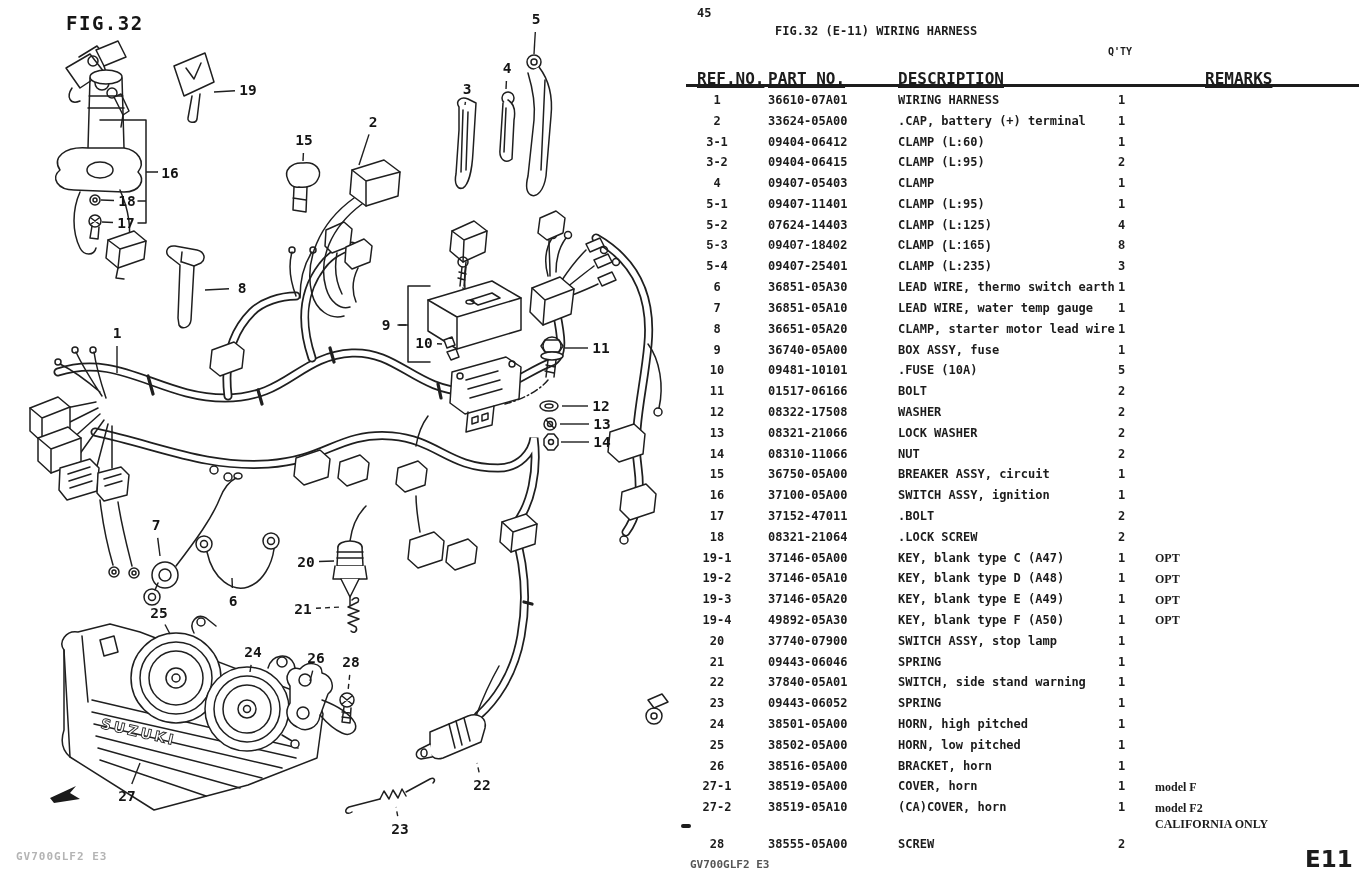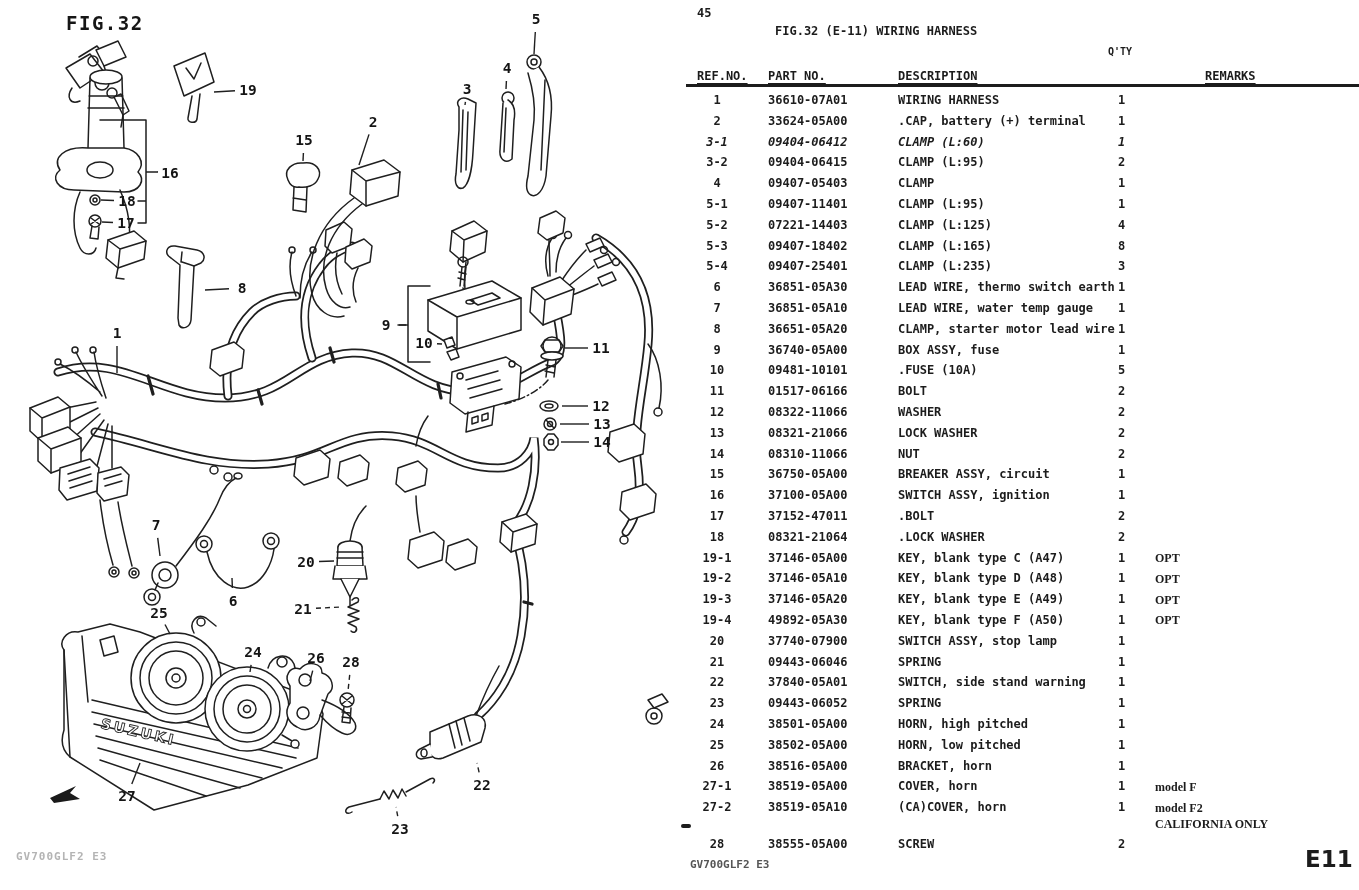--- a/index.html
+++ b/index.html
@@ -8,21 +8,21 @@
   
   #diagram{position:absolute;left:0;top:0;width:680px;height:626px;}
   #diagram svg{position:absolute;left:0;top:0;}
   .faint-footer{position:absolute;left:16px;top:850px;font-size:11px;font-weight:bold;
                 color:#b4b4b4;letter-spacing:1px;}
   
   #tablepanel{position:absolute;left:680px;top:0;width:679px;height:890px;font-weight:bold;}
   .pagenum{position:absolute;left:17px;top:6px;font-size:12px;}
   .tbltitle{position:absolute;left:95px;top:24px;font-size:12px;letter-spacing:0;}
   .qtylabel{position:absolute;left:428px;top:46px;font-size:10px;}
-  .hdr{position:absolute;top:69px;font-size:12px;text-decoration:underline;
+  .hdr{position:absolute;top:69px;font-size:16px;text-decoration:underline;
        text-underline-offset:3px;}
   .h-ref{left:17px}.h-part{left:88px}.h-desc{left:218px}.h-rem{left:525px}
   .hline{position:absolute;left:6px;top:84px;width:673px;height:3px;background:#1c1c1c;}
   #rows{position:absolute;left:0;top:90px;width:679px;}
   .trow{position:relative;}
   .tcell{position:absolute;top:0;font-size:12px;line-height:20.8px;white-space:pre;}
   .c-ref{left:14px;width:46px;text-align:center;}
   .c-part{left:88px;}
   .c-desc{left:218px;}
   .c-qty{left:438px;width:20px;}
@@ -380,21 +380,21 @@
           <div class="tcell c-qty">1</div>
           <div class="tcell c-rem"></div>
         </div>
         <div class="trow" style="height: 20.8px;">
           <div class="tcell c-ref">2</div>
           <div class="tcell c-part">33624-05A00</div>
           <div class="tcell c-desc">.CAP, battery (+) terminal</div>
           <div class="tcell c-qty">1</div>
           <div class="tcell c-rem"></div>
         </div>
-        <div class="trow" style="height: 20.8px; font-style: italic;">
+        <div class="trow" style="height: 20.8px;">
           <div class="tcell c-ref">3-1</div>
           <div class="tcell c-part">09404-06412</div>
           <div class="tcell c-desc">CLAMP (L:60)</div>
           <div class="tcell c-qty">1</div>
           <div class="tcell c-rem"></div>
         </div>
         <div class="trow" style="height: 20.8px;">
           <div class="tcell c-ref">3-2</div>
           <div class="tcell c-part">09404-06415</div>
           <div class="tcell c-desc">CLAMP (L:95)</div>
@@ -410,26 +410,26 @@
         </div>
         <div class="trow" style="height: 20.8px;">
           <div class="tcell c-ref">5-1</div>
           <div class="tcell c-part">09407-11401</div>
           <div class="tcell c-desc">CLAMP (L:95)</div>
           <div class="tcell c-qty">1</div>
           <div class="tcell c-rem"></div>
         </div>
         <div class="trow" style="height: 20.8px;">
           <div class="tcell c-ref">5-2</div>
-          <div class="tcell c-part">07221-14403</div>
+          <div class="tcell c-part">07624-14403</div>
           <div class="tcell c-desc">CLAMP (L:125)</div>
           <div class="tcell c-qty">4</div>
           <div class="tcell c-rem"></div>
         </div>
-        <div class="trow" style="height: 20.8px;">
+        <div class="trow" style="height: 20.8px; font-family: Liberation Mono, monospace;">
           <div class="tcell c-ref">5-3</div>
           <div class="tcell c-part">09407-18402</div>
           <div class="tcell c-desc">CLAMP (L:165)</div>
           <div class="tcell c-qty">8</div>
           <div class="tcell c-rem"></div>
         </div>
         <div class="trow" style="height: 20.8px;">
           <div class="tcell c-ref">5-4</div>
           <div class="tcell c-part">09407-25401</div>
           <div class="tcell c-desc">CLAMP (L:235)</div>
@@ -473,21 +473,21 @@
         </div>
         <div class="trow" style="height: 20.8px;">
           <div class="tcell c-ref">11</div>
           <div class="tcell c-part">01517-06166</div>
           <div class="tcell c-desc">BOLT</div>
           <div class="tcell c-qty">2</div>
           <div class="tcell c-rem"></div>
         </div>
         <div class="trow" style="height: 20.8px;">
           <div class="tcell c-ref">12</div>
-          <div class="tcell c-part">08322-11066</div>
+          <div class="tcell c-part">08322-17508</div>
           <div class="tcell c-desc">WASHER</div>
           <div class="tcell c-qty">2</div>
           <div class="tcell c-rem"></div>
         </div>
         <div class="trow" style="height: 20.8px;">
           <div class="tcell c-ref">13</div>
           <div class="tcell c-part">08321-21066</div>
           <div class="tcell c-desc">LOCK WASHER</div>
           <div class="tcell c-qty">2</div>
           <div class="tcell c-rem"></div>
@@ -516,21 +516,21 @@
         <div class="trow" style="height: 20.8px;">
           <div class="tcell c-ref">17</div>
           <div class="tcell c-part">37152-47011</div>
           <div class="tcell c-desc">.BOLT</div>
           <div class="tcell c-qty">2</div>
           <div class="tcell c-rem"></div>
         </div>
         <div class="trow" style="height: 20.8px;">
           <div class="tcell c-ref">18</div>
           <div class="tcell c-part">08321-21064</div>
-          <div class="tcell c-desc">.LOCK WASHER</div>
+          <div class="tcell c-desc">.LOCK SCREW</div>
           <div class="tcell c-qty">2</div>
           <div class="tcell c-rem"></div>
         </div>
         <div class="trow" style="height: 20.8px;">
           <div class="tcell c-ref">19-1</div>
           <div class="tcell c-part">37146-05A00</div>
           <div class="tcell c-desc">KEY, blank type C (A47)</div>
           <div class="tcell c-qty">1</div>
           <div class="tcell c-rem"><div>OPT</div></div>
         </div>

